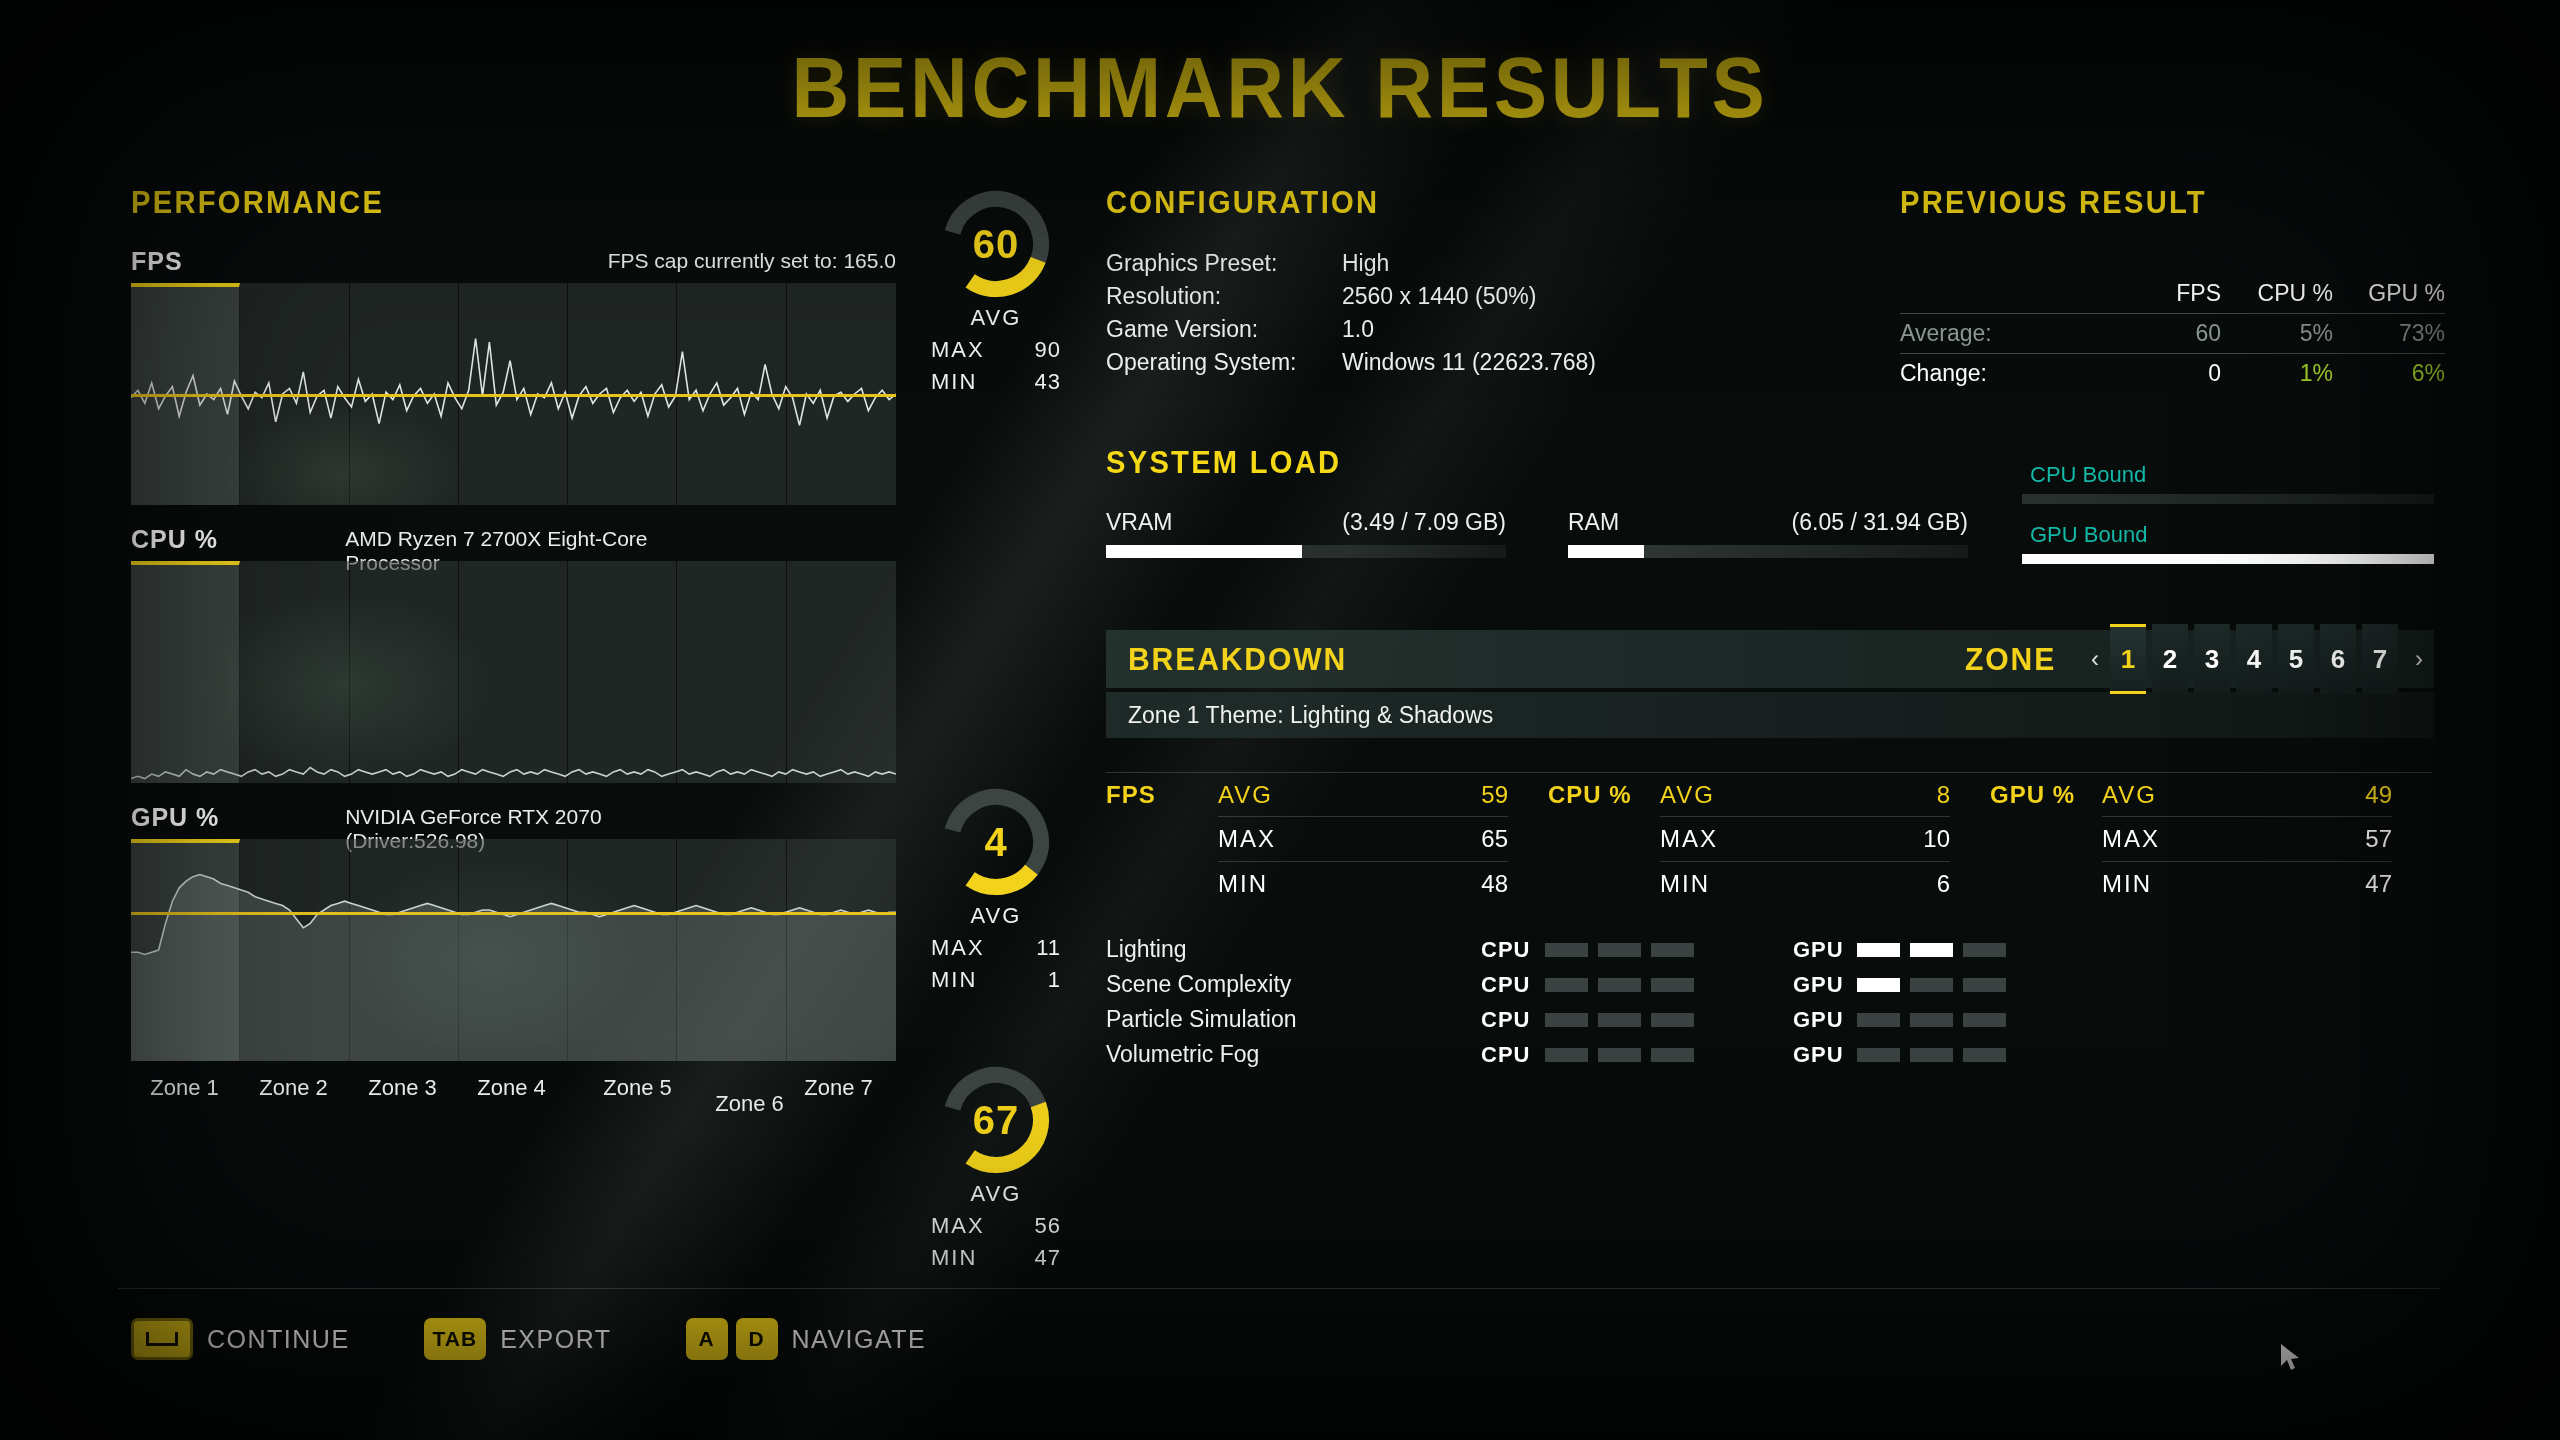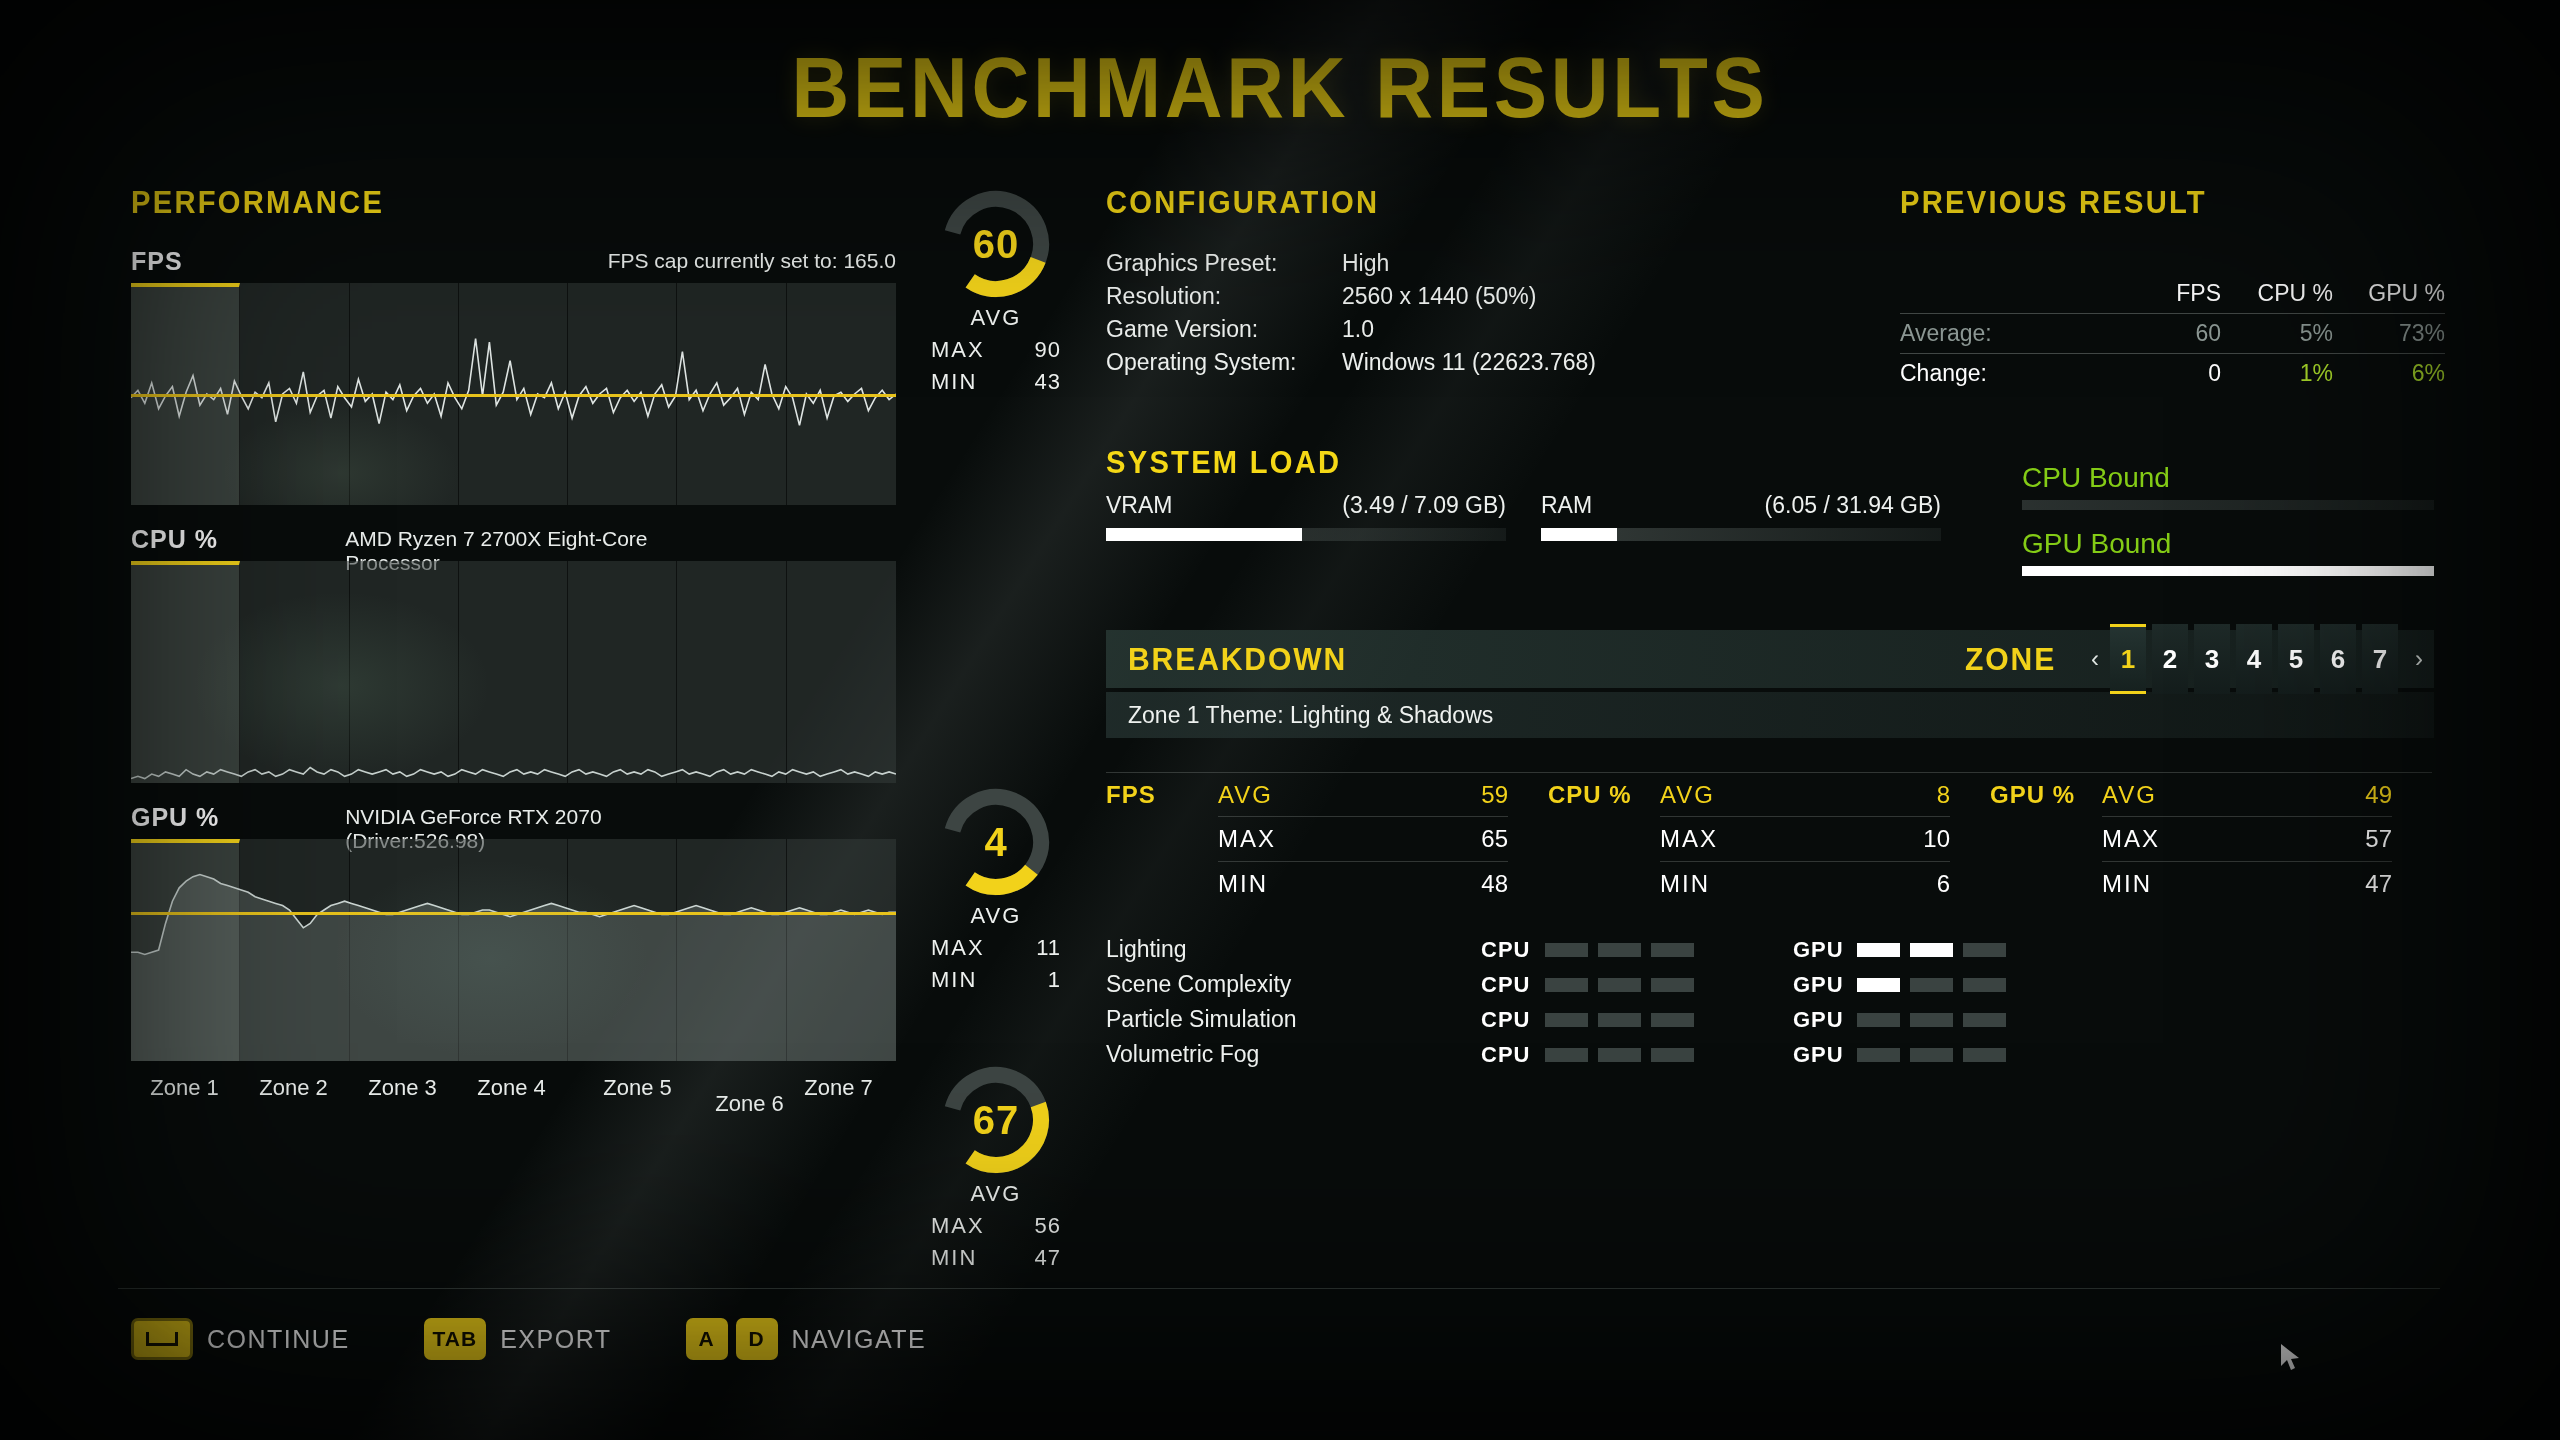--- a/index.html
+++ b/index.html
@@ -94,32 +94,32 @@
   .prev-row { display:flex; align-items:center; height:40px; }
   .prev-row.head { color:#fff; }
   .prev-row.bordered { border-top:1px solid rgba(190,200,196,.32); }
   .prev-row .lbl { flex:1; }
   .prev-row .c { width:112px; text-align:right; }
   .dim { color:#8e9a96; }
   .pos { color:#a8d82a; }
 
   
   #sysload { position:absolute; left:1106px; top:445px; width:880px; }
-  .bars { display:flex; gap:35px; margin-top:11px; }
+  .bars { display:flex; gap:62px; margin-top:28px; }
   .bar-col { width:400px; }
   .bar-head { display:flex; justify-content:space-between; color:#eef1ef; font-size:23px; margin-bottom:9px;
     font-family:"Liberation Sans Narrow","Liberation Sans",sans-serif; }
   .bar-track { height:13px; width:100%;
     background:linear-gradient(90deg, rgba(120,132,128,.40), rgba(60,70,68,.25)); }
   .bar-fill { height:100%; background:#fff; }
 
   
   #bound { position:absolute; left:2022px; top:462px; width:412px; }
-  .bound-lbl { color:#84cc16; font-size:28px; margin-bottom:6px;
-    font-family:"Liberation Sans Narrow","Liberation Sans",sans-serif; }
+  .bound-lbl { color:#14b8a6; font-size:22px; margin-bottom:6px;
+    font-family:"Liberation Sans Narrow","Liberation Sans",sans-serif;margin-left:8px; }
   .bound-track { height:10px; width:412px; margin-bottom:18px;
     background:linear-gradient(90deg, rgba(90,100,98,.42), rgba(55,65,62,.30)); }
   .bound-fill { height:100%; background:#fff; }
 
   
   #breakdown { position:absolute; left:1106px; top:630px; width:1328px; }
   .bd-bar { position:relative; height:58px; display:flex; align-items:center;
     background:linear-gradient(90deg, rgba(40,56,52,.85), rgba(28,40,38,.65)); }
   .bd-title { color:#f2d21a; font-size:32px; font-weight:bold; letter-spacing:2px; margin-left:22px;
     font-family:"Liberation Sans Narrow","Liberation Sans",sans-serif; transform:scaleX(.94); transform-origin:left; }

